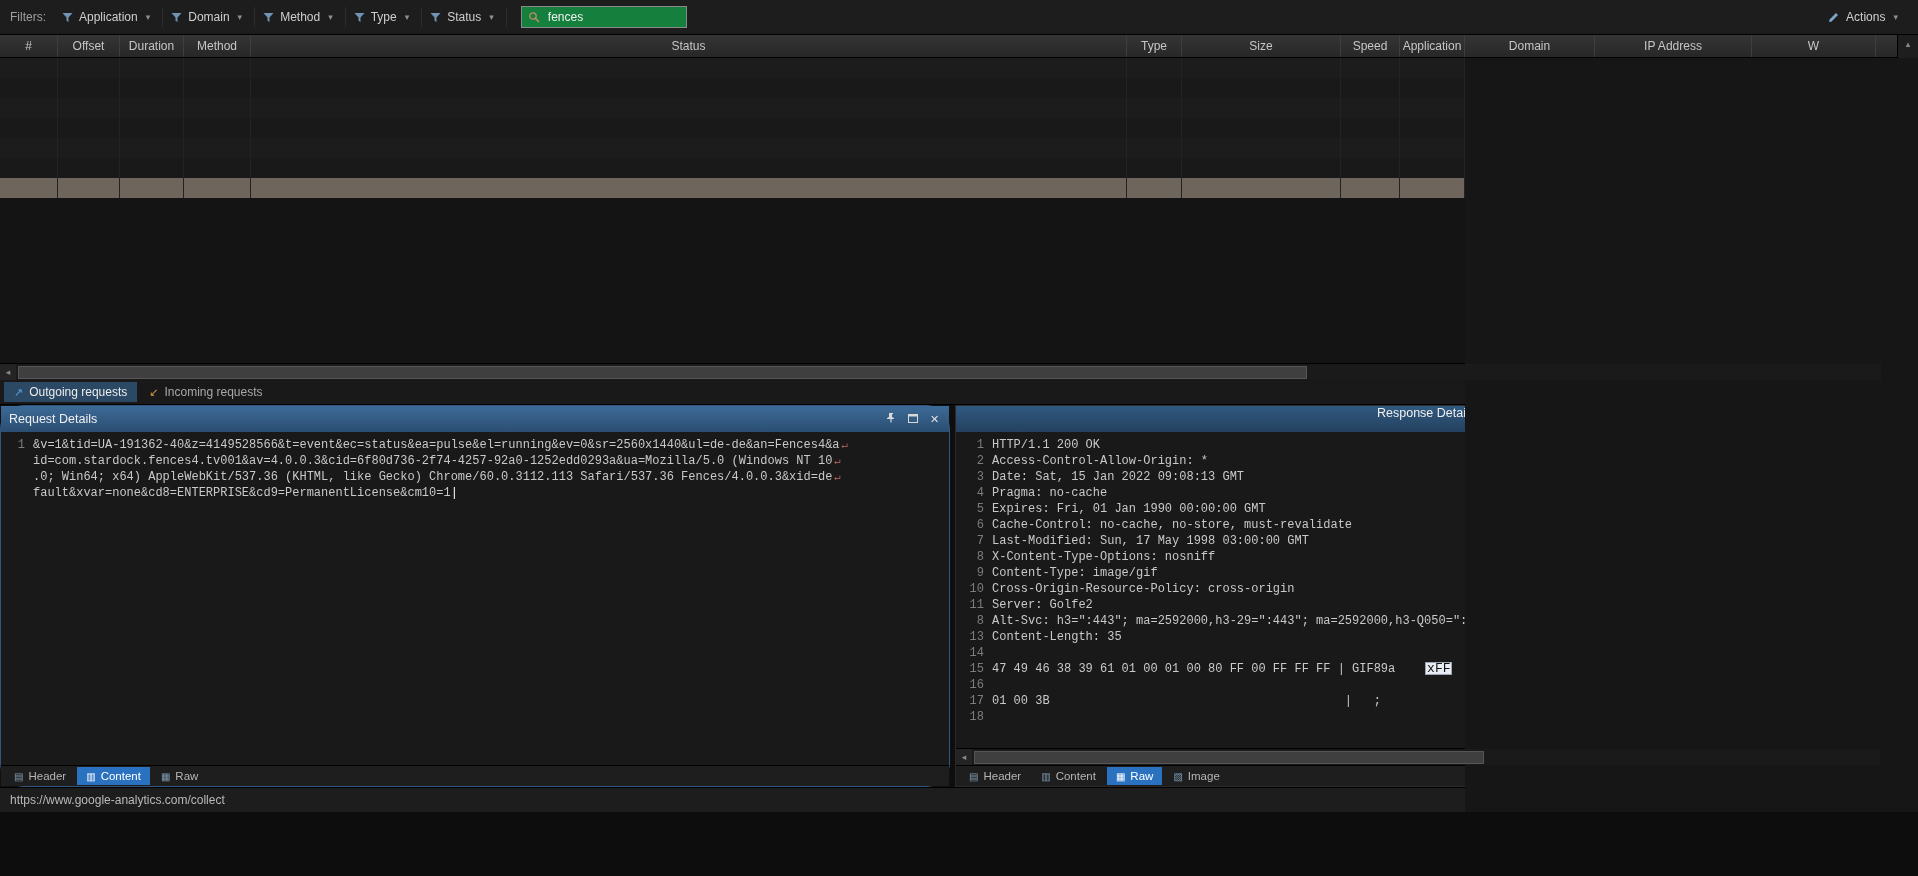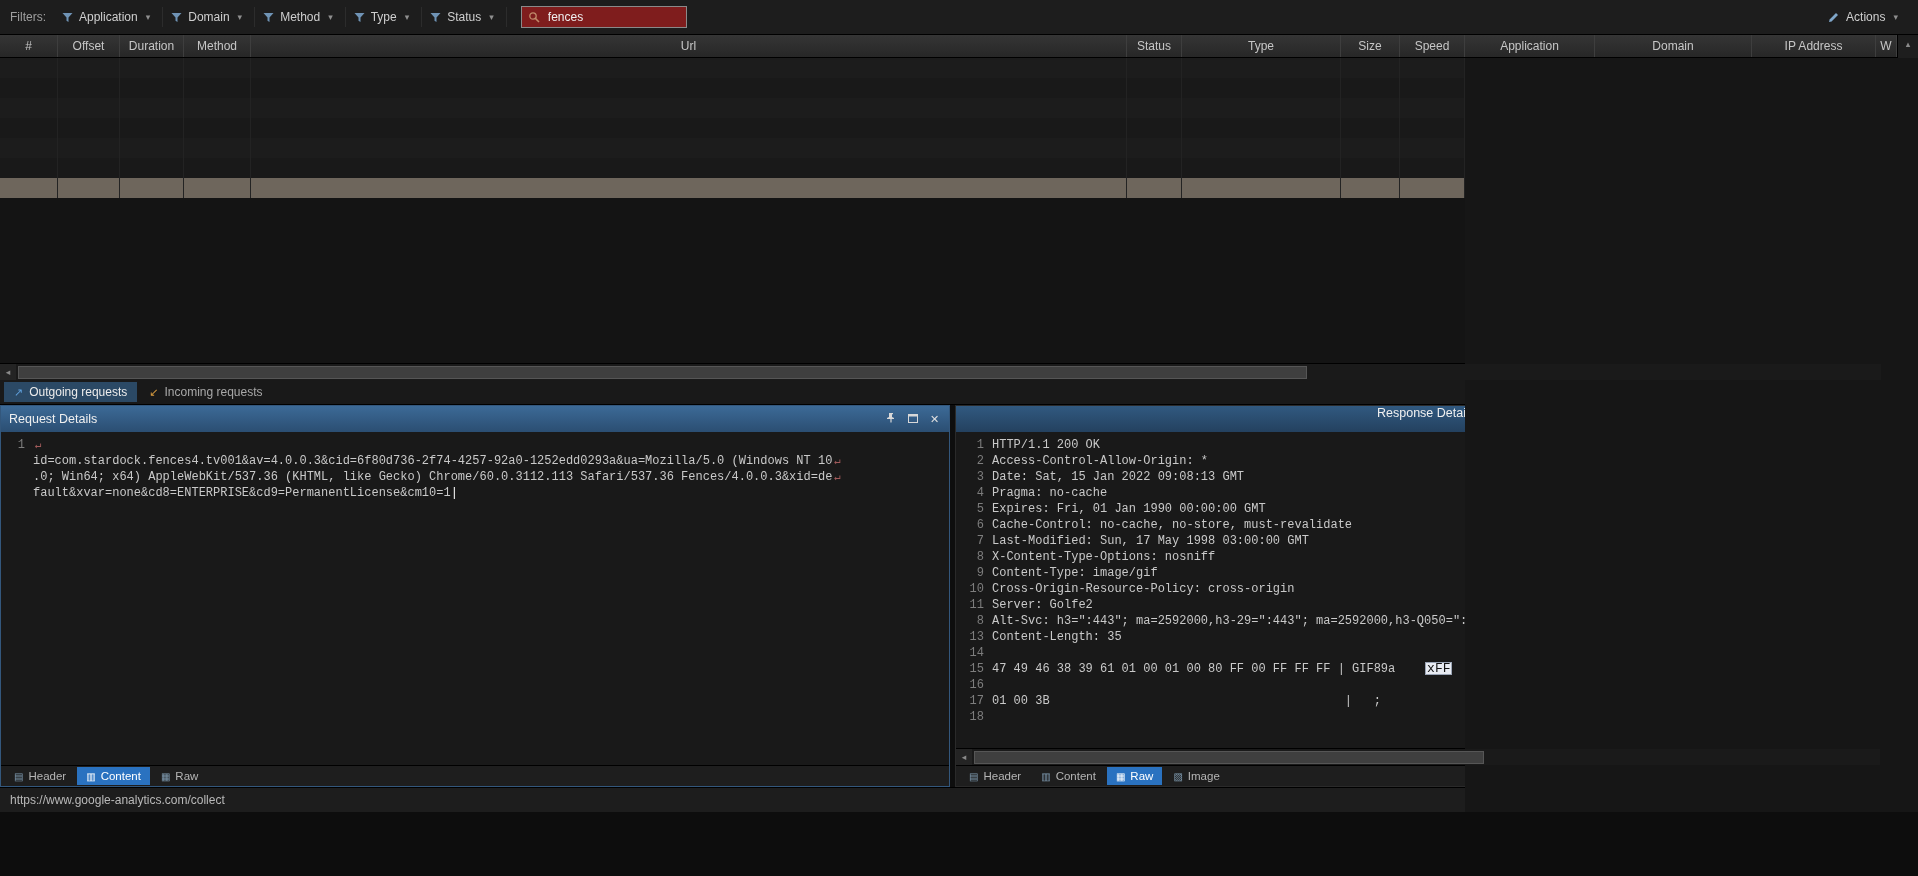--- a/index.html
+++ b/index.html
@@ -7,21 +7,21 @@
        font-family:"Liberation Sans",sans-serif;font-size:12px;display:flex;flex-direction:column;overflow:hidden;}
 
   
   .filterbar{height:34px;flex:0 0 34px;display:flex;align-items:center;background:#1d1d1d;
              border-bottom:1px solid #000;padding:0 10px;}
   .flabel{color:#9f9f9f;margin-right:8px;}
   .fdd{display:flex;align-items:center;gap:6px;padding:3px 12px 3px 8px;border-right:1px solid #2c2c2c;
        color:#cfcfcf;cursor:default;}
   .ficon{display:flex;align-items:center;}
   .caret{color:#8f8f8f;font-size:9px;margin-left:2px;}
-  .searchbox{display:flex;align-items:center;gap:6px;background:#7f1d1d;border:1px solid #8a8a8a;
+  .searchbox{display:flex;align-items:center;gap:6px;background:#15803d;border:1px solid #8a8a8a;
              padding:1px 6px;margin-left:14px;width:152px;height:18px;}
   .searchbox input{background:transparent;border:0;outline:0;color:#efefef;
                    font:12px "Liberation Sans",sans-serif;width:124px;}
   .actions{margin-left:auto;display:flex;align-items:center;gap:6px;color:#cfcfcf;padding:3px 10px;justify-content:flex-end;}
 
   
   .content{flex:1;display:flex;min-height:0;}
   .leftcol{flex:1;display:flex;flex-direction:column;min-width:0;}
 
   
@@ -55,21 +55,21 @@
   
   .doctabs{height:24px;flex:0 0 24px;background:#191919;display:flex;align-items:center;padding-left:4px;gap:2px;
            border-bottom:1px solid #000;}
   .dtab{display:flex;align-items:center;gap:6px;height:20px;padding:0 10px;color:#a8a8a8;}
   .dtab.sel{background:#2b4965;color:#ececec;}
   .dicon-out{color:#5fa0dc;font-size:11px;} .dicon-in{color:#d79b3f;font-size:11px;}
 
   
   .panels{flex:1;display:flex;min-height:0;background:#101010;}
   .panel{display:flex;flex-direction:column;min-width:0;background:#191919;border:1px solid #2a2a2a;}
-  .leftp{width:948px;flex:0 0 948px;border-color:#33577c;}
+  .leftp{width:948px;flex:0 0 948px;border-color:#33577c;border-radius:24px;}
   .vsplit{width:5px;flex:0 0 5px;background:#0e0e0e;}
   .rightp{flex:1;}
   .ptitle{height:26px;flex:0 0 26px;display:flex;align-items:center;padding:0 8px;color:#f0f0f0;font-size:12.5px;}
   .leftp .ptitle{background:linear-gradient(#3c6a97,#2b4e72);}
   .rightp .ptitle{background:linear-gradient(#315980,#24415f);flex-direction:column;}
   .ptools{margin-left:auto;display:flex;gap:9px;align-items:center;color:#e0e0e0;}
   .ptool{width:13px;text-align:center;font-size:11px;cursor:default;}
   .pcontent{flex:1;overflow:hidden;background:#191919;font-family:"Liberation Mono",monospace;font-size:12px;padding-top:5px;}
   .lrow{display:flex;height:16px;line-height:16px;}
   .lnum{flex:0 0 24px;text-align:right;padding-right:8px;color:#7d7d7d;}
@@ -175,21 +175,20 @@
 
   <div class="content">
     <div class="leftcol">
 
       <div class="tableregion">
         <div class="thead grid" id="thead">
             <div class="th">#</div>
             <div class="th">Offset</div>
             <div class="th">Duration</div>
             <div class="th">Method</div>
-            <div class="th">Url</div>
             <div class="th">Status</div>
             <div class="th">Type</div>
             <div class="th">Size</div>
             <div class="th">Speed</div>
             <div class="th">Application</div>
             <div class="th">Domain</div>
             <div class="th">IP Address</div>
             <div class="th">W</div>
           </div>
         <div id="tbody">
@@ -357,20 +356,21 @@
                     <rect x="0.5" y="0.5" width="9" height="8" fill="none" stroke="#d8d8d8"></rect>
                     <rect x="0.5" y="0.5" width="9" height="2" fill="#d8d8d8"></rect>
                   </svg>
               </span>
               <span class="ptool">✕</span>
             </span>
           </div>
           <div class="pcontent" id="req-content">
               <div class="lrow">
                 <span class="lnum">1</span>
+                <span class="ltext">&amp;v=1&amp;tid=UA-191362-40&amp;z=4149528566&amp;t=event&amp;ec=status&amp;ea=pulse&amp;el=running&amp;ev=0&amp;sr=2560x1440&amp;ul=de-de&amp;an=Fences4&amp;a</span>
                 <span class="wrapmark">↵</span>
               </div>
               <div class="lrow">
                 <span class="lnum"></span>
                 <span class="ltext">id=com.stardock.fences4.tv001&amp;av=4.0.0.3&amp;cid=6f80d736-2f74-4257-92a0-1252edd0293a&amp;ua=Mozilla/5.0 (Windows NT 10</span>
                 <span class="wrapmark">↵</span>
               </div>
               <div class="lrow">
                 <span class="lnum"></span>
                 <span class="ltext">.0; Win64; x64) AppleWebKit/537.36 (KHTML, like Gecko) Chrome/60.0.3112.113 Safari/537.36 Fences/4.0.0.3&amp;xid=de</span>

